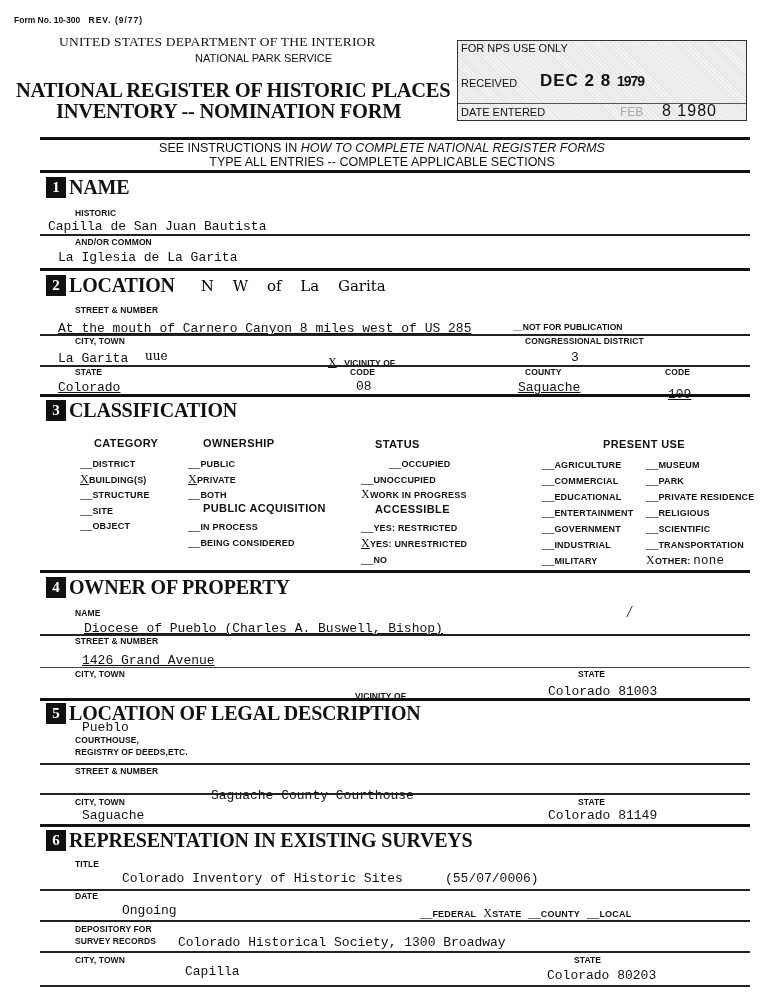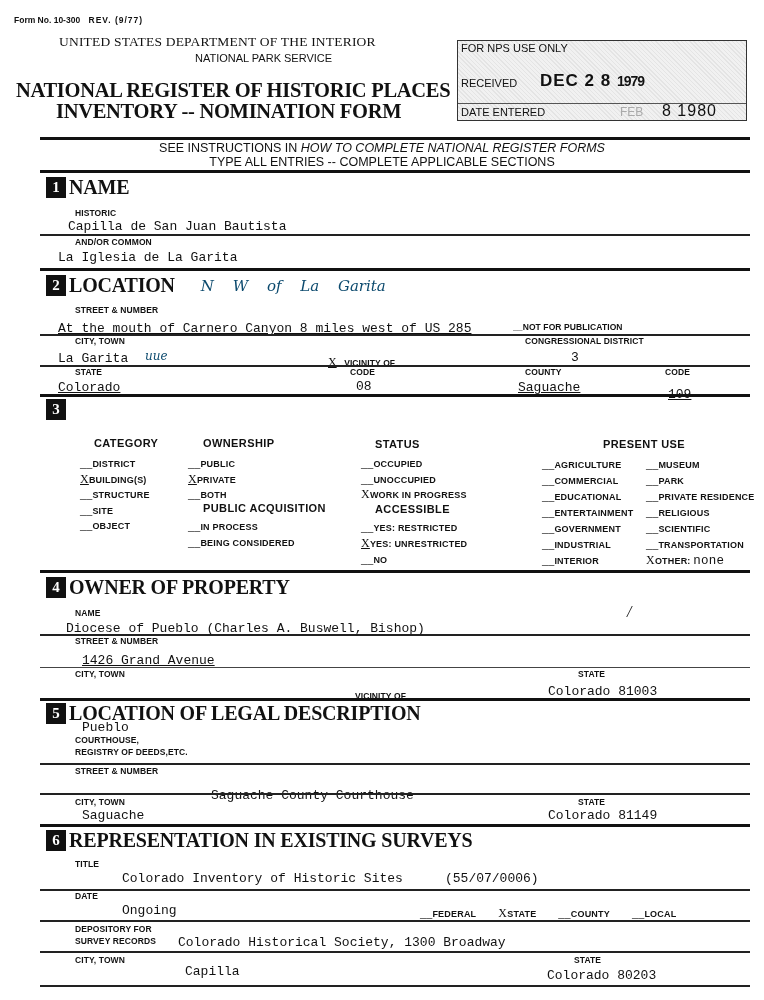--- a/index.html
+++ b/index.html
@@ -11,21 +11,21 @@
   .mono { font-family: "Liberation Mono", monospace; }
   .small { font-size: 8.5px; font-weight: bold; letter-spacing: 0.1px; }
   .val { font-family: "Liberation Mono", monospace; font-size: 13px; }
   .rule { position: absolute; left: 40px; width: 710px; height: 2px; background: #222; }
   .rule.thin { height: 1px; background: #444; }
   .rule.thick { height: 3px; background: #111; }
   .sechead { position: absolute; left: 46px; display: flex; align-items: center; }
   .secnum { background: #111; color: #fff; font-family: "Liberation Serif", serif; font-weight: bold;
             font-size: 15px; width: 20px; height: 21px; display: flex; align-items: center; justify-content: center; margin-right: 3px; }
   .sectitle { font-family: "Liberation Serif", serif; font-weight: bold; font-size: 20px; letter-spacing: -0.2px; }
-  .hand { font-family: "DejaVu Serif", serif; font-style: italic; font-size: 14px; color: #0c4a6e; }
+  .hand { font-family: "DejaVu Serif", serif; font-size: 14px; color: #000000; }
   .nps-box { position: absolute; left: 457px; top: 40px; width: 290px; height: 81px; border: 1.5px solid #333;
              background: repeating-linear-gradient(45deg, #e4e4e4 0 1px, #f1f1f1 1px 3px); }
   .cl-head { font-size: 11px; font-weight: bold; letter-spacing: 0.4px; }
   .cl-item { font-size: 9px; font-weight: bold; letter-spacing: 0.2px; }
   .cl-x { font-family: "Liberation Serif", serif; font-size: 12px; font-weight: normal; }
 </style>
 </head>
 <body>
 
 <div class="abs sans" style="left:14px; top:15px; font-size:8.5px; font-weight:bold;">
@@ -55,21 +55,21 @@
   <span>SEE INSTRUCTIONS IN </span><i>HOW TO COMPLETE NATIONAL REGISTER FORMS</i>
 </div>
 <div class="abs sans" style="left:0; width:764px; text-align:center; top:155px; font-size:12.5px;">TYPE ALL ENTRIES -- COMPLETE APPLICABLE SECTIONS</div>
 <div class="rule thick" style="top:170px;"></div>
 
 <div class="sechead" style="top:176px;">
   <div class="secnum">1</div>
   <div class="sectitle">NAME</div>
 </div>
 <div class="abs small" style="left:75px; top:208px;">HISTORIC</div>
-<div class="abs val" style="left:68px; top:219px;">Capilla de San Juan Bautista</div>
+<div class="abs val" style="left:48px; top:219px;">Capilla de San Juan Bautista</div>
 <div class="rule" style="top:234px;"></div>
 <div class="abs small" style="left:75px; top:237px;">AND/OR COMMON</div>
 <div class="abs val" style="left:58px; top:250px;">La Iglesia de La Garita</div>
 <div class="rule thick" style="top:268px;"></div>
 
 <div class="sechead" style="top:274px;">
   <div class="secnum">2</div>
   <div class="sectitle">LOCATION</div>
   <div class="hand" style="margin-left:26px; font-size:15px; word-spacing:14px;">N W of La Garita</div>
 </div>
@@ -92,20 +92,21 @@
 <div class="abs small" style="left:525px; top:367px;">COUNTY</div>
 <div class="abs small" style="left:665px; top:367px;">CODE</div>
 <div class="abs val" style="left:58px; top:380px; text-decoration:underline;">Colorado</div>
 <div class="abs val" style="left:356px; top:379px;">08</div>
 <div class="abs val" style="left:518px; top:380px; text-decoration:underline;">Saguache</div>
 <div class="abs val" style="left:668px; top:387px; text-decoration:underline;">109</div>
 <div class="rule thick" style="top:394px;"></div>
 
 <div class="sechead" style="top:399px;">
   <div class="secnum">3</div>
+  <div class="sectitle">CLASSIFICATION</div>
 </div>
 
 <div class="abs cl-head" style="left:94px; top:437px;">CATEGORY</div>
 <div class="abs" style="left:80px; top:456px;">
   <div class="cl-item" style="height:15.5px;"><span class="cl-x">__</span><span>DISTRICT</span></div>
   <div class="cl-item" style="height:15.5px;"><span class="cl-x" style="text-decoration:underline;">X</span><span>BUILDING(S)</span></div>
   <div class="cl-item" style="height:15.5px;"><span class="cl-x">__</span><span>STRUCTURE</span></div>
   <div class="cl-item" style="height:15.5px;"><span class="cl-x">__</span><span>SITE</span></div>
   <div class="cl-item" style="height:15.5px;"><span class="cl-x">__</span><span>OBJECT</span></div>
 </div>
@@ -117,59 +118,59 @@
   <div class="cl-item" style="height:15.5px;"><span class="cl-x">__</span><span>BOTH</span></div>
 </div>
 <div class="abs cl-head" style="left:203px; top:502px;">PUBLIC ACQUISITION</div>
 <div class="abs" style="left:188px; top:519px;">
   <div class="cl-item" style="height:16px;"><span class="cl-x">__</span><span>IN PROCESS</span></div>
   <div class="cl-item" style="height:16px;"><span class="cl-x">__</span><span>BEING CONSIDERED</span></div>
 </div>
 
 <div class="abs cl-head" style="left:375px; top:438px;">STATUS</div>
 <div class="abs" style="left:361px; top:456px;">
-  <div class="cl-item" style="height:15.5px;"><span class="cl-x">__</span><span>OCCUPIED</span></div>
+  <div class="cl-item" style="height:15.5px;margin-left:28px;"><span class="cl-x">__</span><span>OCCUPIED</span></div>
   <div class="cl-item" style="height:15.5px;"><span class="cl-x">__</span><span>UNOCCUPIED</span></div>
   <div class="cl-item" style="height:15.5px;"><span class="cl-x">X</span><span>WORK IN PROGRESS</span></div>
 </div>
 <div class="abs cl-head" style="left:375px; top:503px;">ACCESSIBLE</div>
 <div class="abs" style="left:361px; top:520px;">
   <div class="cl-item" style="height:16px;"><span class="cl-x">__</span><span>YES: RESTRICTED</span></div>
   <div class="cl-item" style="height:16px;"><span class="cl-x" style="text-decoration:underline;">X</span><span>YES: UNRESTRICTED</span></div>
   <div class="cl-item" style="height:16px;"><span class="cl-x">__</span><span>NO</span></div>
 </div>
 
 <div class="abs cl-head" style="left:603px; top:438px;">PRESENT USE</div>
 <div class="abs" style="left:542px; top:457px;">
   <div class="cl-item" style="height:16px;"><span class="cl-x">__</span><span>AGRICULTURE</span></div>
   <div class="cl-item" style="height:16px;"><span class="cl-x">__</span><span>COMMERCIAL</span></div>
   <div class="cl-item" style="height:16px;"><span class="cl-x">__</span><span>EDUCATIONAL</span></div>
   <div class="cl-item" style="height:16px;"><span class="cl-x">__</span><span>ENTERTAINMENT</span></div>
   <div class="cl-item" style="height:16px;"><span class="cl-x">__</span><span>GOVERNMENT</span></div>
   <div class="cl-item" style="height:16px;"><span class="cl-x">__</span><span>INDUSTRIAL</span></div>
-  <div class="cl-item" style="height:16px;"><span class="cl-x">__</span><span>INTERIOR</span></div>
+  <div class="cl-item" style="height:16px;"><span class="cl-x">__</span><span>MILITARY</span></div>
 </div>
 <div class="abs" style="left:646px; top:457px;">
   <div class="cl-item" style="height:16px;"><span class="cl-x">__</span><span>MUSEUM</span></div>
   <div class="cl-item" style="height:16px;"><span class="cl-x">__</span><span>PARK</span></div>
   <div class="cl-item" style="height:16px;"><span class="cl-x">__</span><span>PRIVATE RESIDENCE</span></div>
   <div class="cl-item" style="height:16px;"><span class="cl-x">__</span><span>RELIGIOUS</span></div>
   <div class="cl-item" style="height:16px;"><span class="cl-x">__</span><span>SCIENTIFIC</span></div>
   <div class="cl-item" style="height:16px;"><span class="cl-x">__</span><span>TRANSPORTATION</span></div>
   <div class="cl-item" style="height:16px;"><span class="cl-x">X</span><span>OTHER:</span> <span class="mono" style="font-size:12.5px; font-weight:normal;">none</span></div>
 </div>
 <div class="rule thick" style="top:570px;"></div>
 
 <div class="sechead" style="top:576px;">
   <div class="secnum">4</div>
   <div class="sectitle">OWNER OF PROPERTY</div>
 </div>
 <div class="abs small" style="left:75px; top:608px;">NAME</div>
 <div class="abs serif" style="left:627px; top:603px; font-size:16px; font-style:italic;">/</div>
-<div class="abs val" style="left:66px; top:621px; ">Diocese of Pueblo (Charles A. Buswell, Bishop)</div>
+<div class="abs val" style="left:84px; top:621px; text-decoration:underline;">Diocese of Pueblo (Charles A. Buswell, Bishop)</div>
 <div class="rule" style="top:634px;"></div>
 <div class="abs small" style="left:75px; top:636px;">STREET &amp; NUMBER</div>
 <div class="abs val" style="left:82px; top:653px; text-decoration:underline;">1426 Grand Avenue</div>
 <div class="rule thin" style="top:667px;"></div>
 <div class="abs small" style="left:75px; top:669px;">CITY, TOWN</div>
 <div class="abs small" style="left:578px; top:669px;">STATE</div>
 <div class="abs val" style="left:82px; top:720px;">Pueblo</div>
 <div class="abs" style="left:328px; top:685px;">
   <span class="small">___</span>
   <span class="small" style="margin-left:8px;">VICINITY OF</span>
@@ -199,21 +200,21 @@
 <div class="sechead" style="top:829px;">
   <div class="secnum">6</div>
   <div class="sectitle">REPRESENTATION IN EXISTING SURVEYS</div>
 </div>
 <div class="abs small" style="left:75px; top:859px;">TITLE</div>
 <div class="abs val" style="left:122px; top:871px;">Colorado Inventory of Historic Sites</div>
 <div class="abs val" style="left:445px; top:871px;">(55/07/0006)</div>
 <div class="rule" style="top:889px;"></div>
 <div class="abs small" style="left:75px; top:891px;">DATE</div>
 <div class="abs val" style="left:122px; top:903px;">Ongoing</div>
-<div class="abs" style="left:420px; top:906px; display:flex; gap:22px;">
+<div class="abs" style="left:420px; top:906px; display:flex; gap:7px;">
   <div class="cl-item"><span class="cl-x">__</span><span>FEDERAL</span></div>
   <div class="cl-item"><span class="cl-x">X</span><span>STATE</span></div>
   <div class="cl-item"><span class="cl-x">__</span><span>COUNTY</span></div>
   <div class="cl-item"><span class="cl-x">__</span><span>LOCAL</span></div>
 </div>
 <div class="rule" style="top:920px;"></div>
 <div class="abs small" style="left:75px; top:923px; line-height:12px;">
   <div>DEPOSITORY FOR</div>
   <div>SURVEY RECORDS</div>
 </div>

